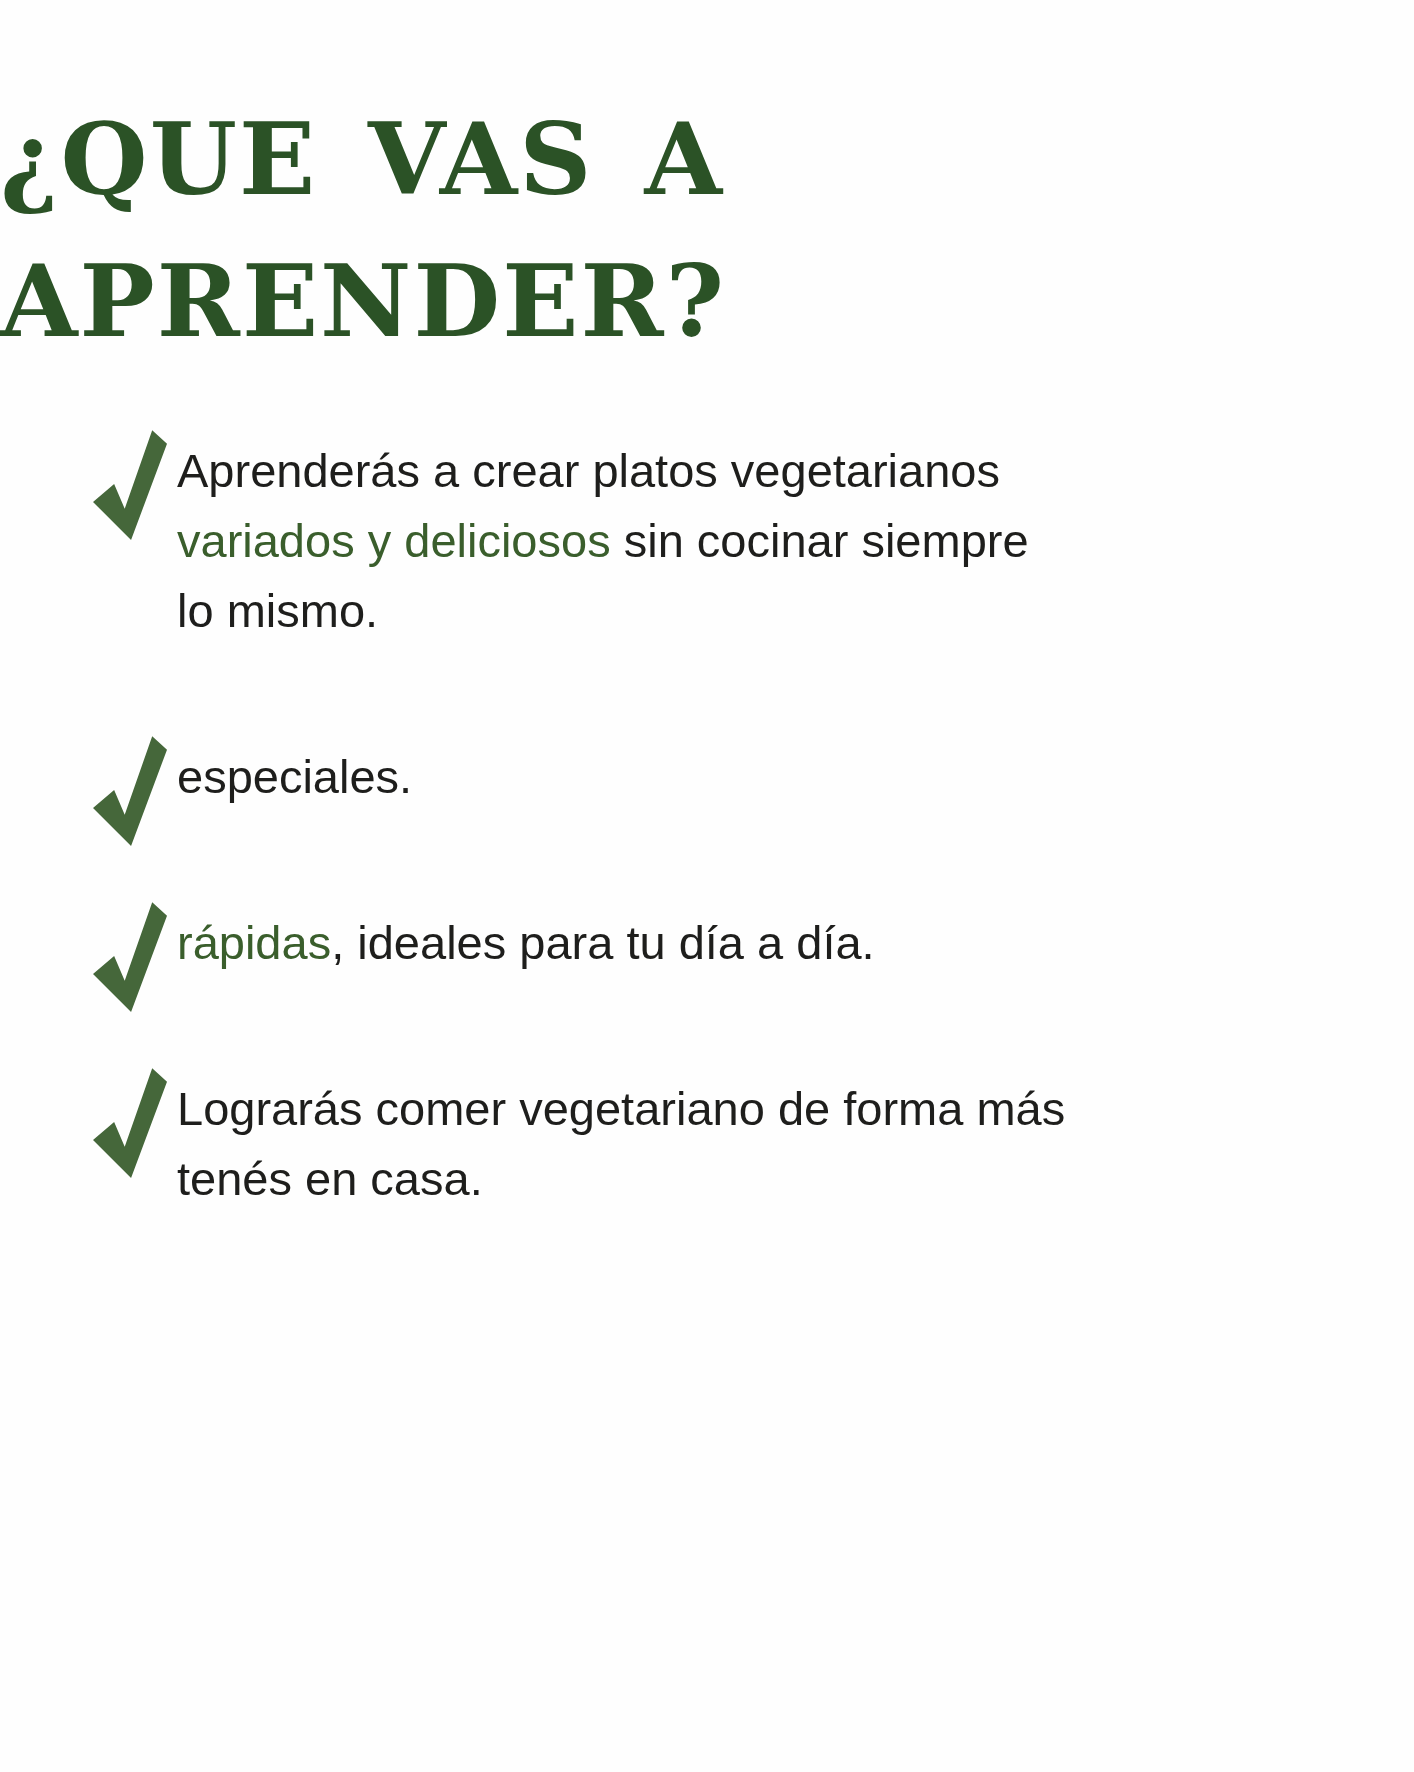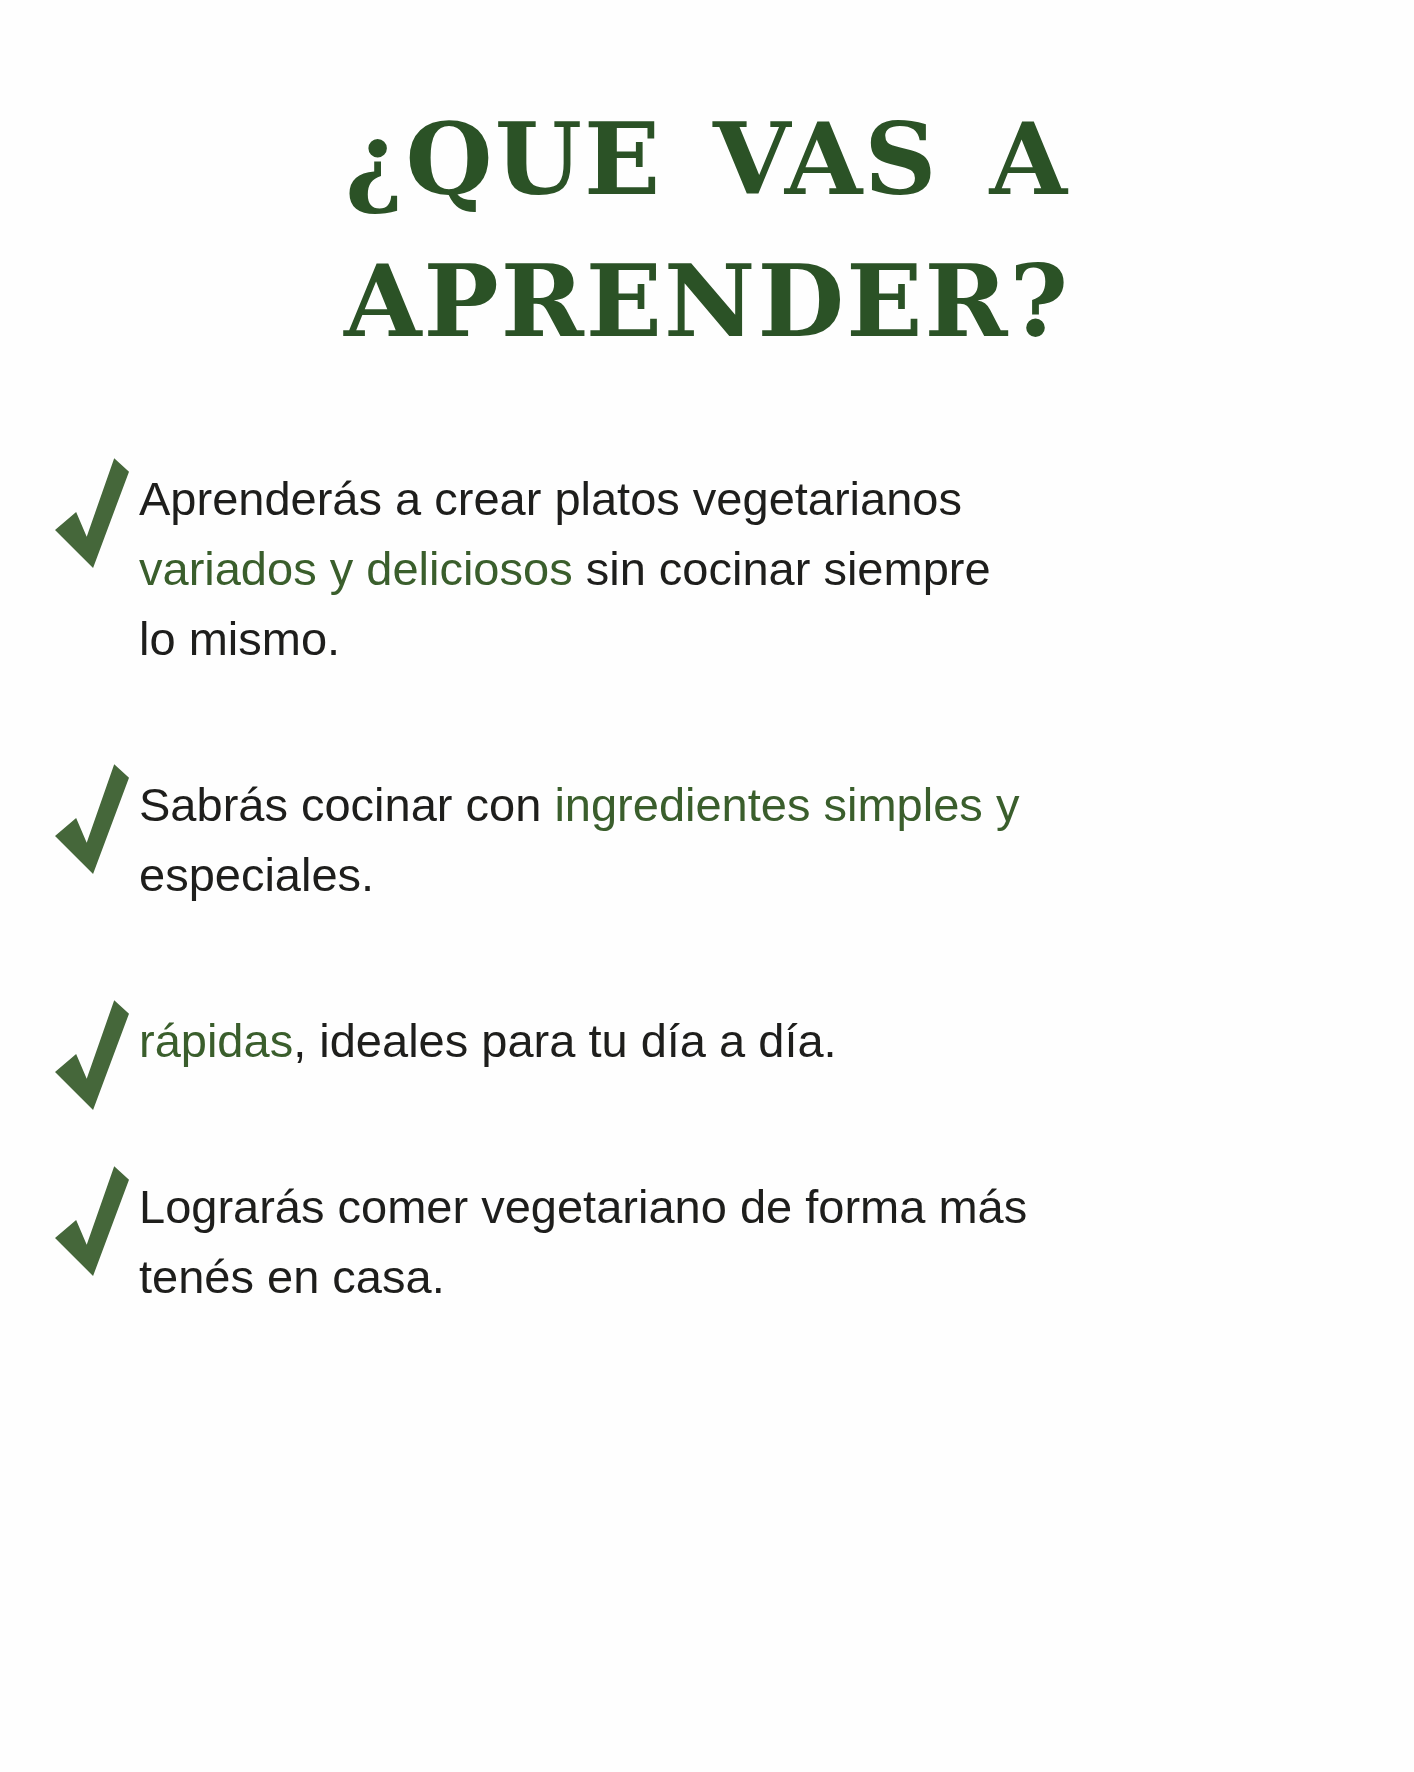--- a/index.html
+++ b/index.html
@@ -18,32 +18,31 @@
     font-family: "Liberation Sans", sans-serif;
     overflow: hidden;
   }
   .page {
     position: relative;
     width: 1414px;
     height: 1772px;
   }
   .title {
     margin: 88px auto 0;
-    text-align: center;
     font-family: "DejaVu Serif", serif;
     font-weight: 700;
     font-size: 100px;
     line-height: 1.42;
     letter-spacing: 2px;
     word-spacing: 14px;
     color: var(--title-green);
   }
   .bullets {
-    margin-top: 92px;
-    padding-left: 57px;
+    margin-top: 64px;
+    padding-left: 95px;
   }
   .bullet {
     position: relative;
     padding-left: 82px;
     margin-bottom: 96px;
     width: 1130px;
   }
   .check {
     position: absolute;
     left: -2px;
@@ -84,21 +83,20 @@
         </div>
   </div>
 
   <div class="bullet">
     <span class="check" style="color: rgb(69, 103, 58);">
       <svg viewBox="0 0 70 100" preserveAspectRatio="none" aria-hidden="true">
         <path d="M0 66 L20 50 L30 72 L56 2 L70 14 L36 100 Z" fill="currentColor"></path>
       </svg>
     </span>
     <div class="bullet-text">
-          <div class="line"><span>Sabrás cocinar con </span><span class="strong">ingredientes simples y</span></div>
           <div class="line"><span>especiales.</span></div>
         </div>
   </div>
 
   <div class="bullet">
     <span class="check" style="color: rgb(69, 103, 58);">
       <svg viewBox="0 0 70 100" preserveAspectRatio="none" aria-hidden="true">
         <path d="M0 66 L20 50 L30 72 L56 2 L70 14 L36 100 Z" fill="currentColor"></path>
       </svg>
     </span>

